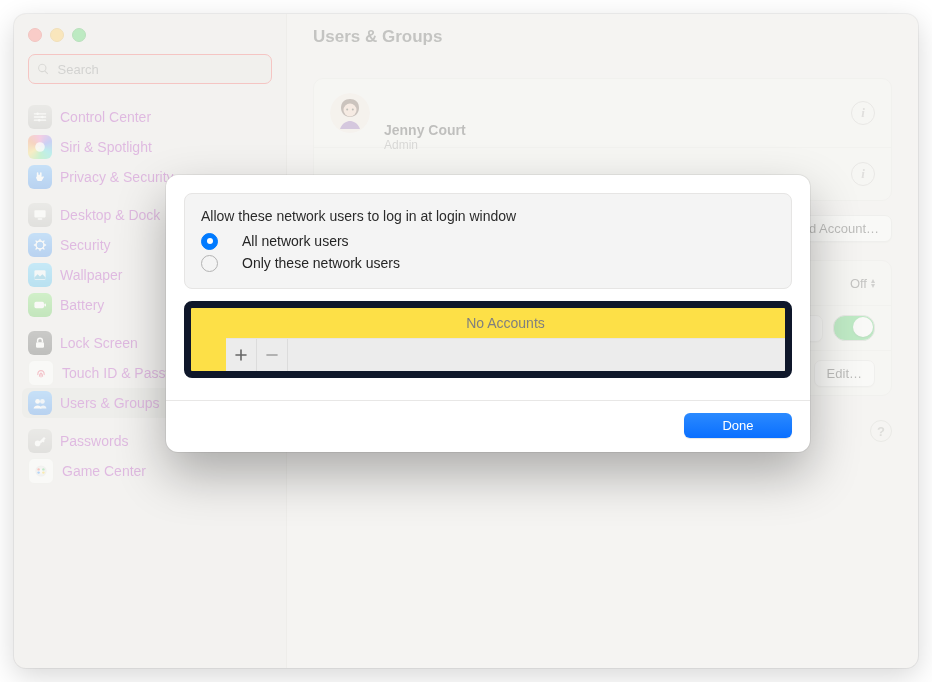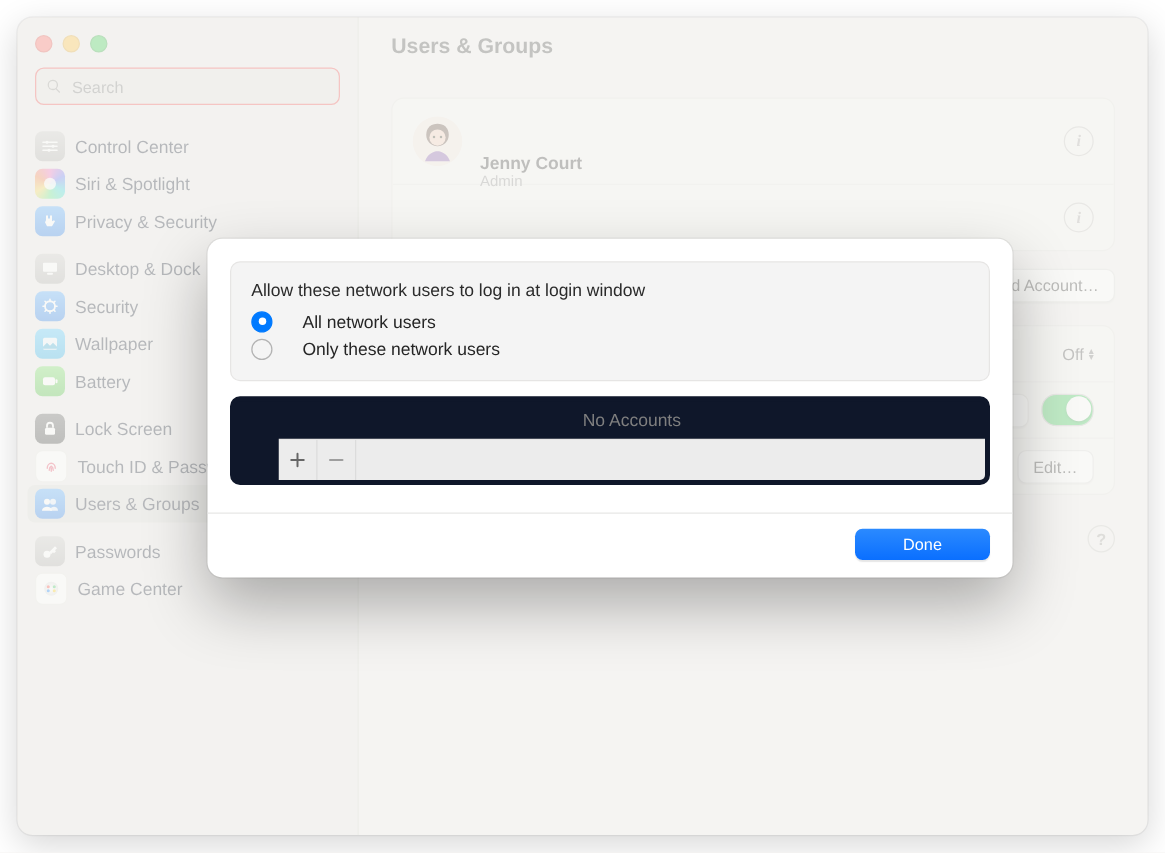--- a/index.html
+++ b/index.html
@@ -48,21 +48,21 @@
     margin:4px 14px 10px; height:28px;border-radius:7px;
     background:#e0ddda;display:flex;align-items:center;padding:0 8px;
     border:1px solid #ef4444;
   }
   .search svg{width:14px;height:14px;fill:#8e8b87;margin-right:6px;}
   .search input{border:none;background:transparent;outline:none;font-size:13px;color:#555;width:100%;}
   .side-list{flex:1;overflow:auto;padding:0 8px;}
   .side-group{margin-top:8px;}
   .side-item{
     display:flex;align-items:center;height:30px;padding:0 6px;border-radius:6px;
-    gap:8px;font-size:14px;color:#0f172a;
+    gap:8px;font-size:14px;color:#a21caf;
   }
   .side-item.selected{background:var(--hover);}
   .icon-badge{
     width:24px;height:24px;border-radius:6px;display:flex;align-items:center;justify-content:center;
     flex:0 0 24px;
   }
   .icon-badge svg{width:16px;height:16px;fill:#fff;}
   .ib-grey{background:linear-gradient(#c8c6c4,#a8a6a4);}
   .ib-siri{background:conic-gradient(#f063b9,#5a6df5,#2cd5d5,#56e17a,#f5d24b,#f27a3e,#f063b9);}
   .ib-hand{background:linear-gradient(#4aa6ff,#1873e6);}
@@ -120,35 +120,35 @@
   }
 
   
   .sheet{
     position:absolute;
     left:166px; top:175px;
     width:608px;
     background:#fff;border-radius:12px;
     box-shadow:0 22px 50px rgba(0,0,0,0.30),0 0 0 1px rgba(0,0,0,0.06);
     padding:18px 18px 14px;
-    display:flex;flex-direction:column;margin-top:16px;
+    display:flex;flex-direction:column;
   }
   .sheet-section{
     background:#f4f4f4;border:1px solid #e6e5e4;border-radius:8px;padding:14px 16px 14px;
     font-size:14px;
   }
   .sheet-label{margin-bottom:6px;color:#2b2b2b;}
   .radio-row{display:flex;align-items:center;gap:24px;height:22px;}
   .radio{
     width:15px;height:15px;border-radius:50%;border:1.5px solid #b3b3b3;display:inline-flex;align-items:center;justify-content:center;flex:0 0 15px;
   }
   .radio.checked{border-color:var(--accent);background:var(--accent);}
   .radio.checked::after{content:"";width:6px;height:6px;border-radius:50%;background:#fff;}
   .list-box{
-    margin-top:12px;border:4px solid #0f172a;border-radius:8px;background:#0f172a;overflow:hidden;padding-left:35px;
+    margin-top:12px;border:7px solid #0f172a;border-radius:8px;background:#fde047;overflow:hidden;padding-left:35px;
   }
   .list-empty{height:30px;display:flex;align-items:center;justify-content:center;color:#7f7f7f;font-size:14px;border-bottom:1px solid #e6e5e4;}
   .list-tools{height:32px;display:flex;align-items:center;background:#ececec;}
   .tool-btn{
     width:30px;height:32px;display:flex;align-items:center;justify-content:center;color:#666;border-right:1px solid #dcdcdc;font-size:18px;font-weight:300;
   }
   .sheet-hr{height:1px;background:#e8e7e6;margin:22px -18px 12px;}
   .sheet-footer{display:flex;justify-content:flex-end;}
   .done-btn{
     background:linear-gradient(#2b8aff,#0a6fff);color:#fff;border:none;border-radius:6px;

